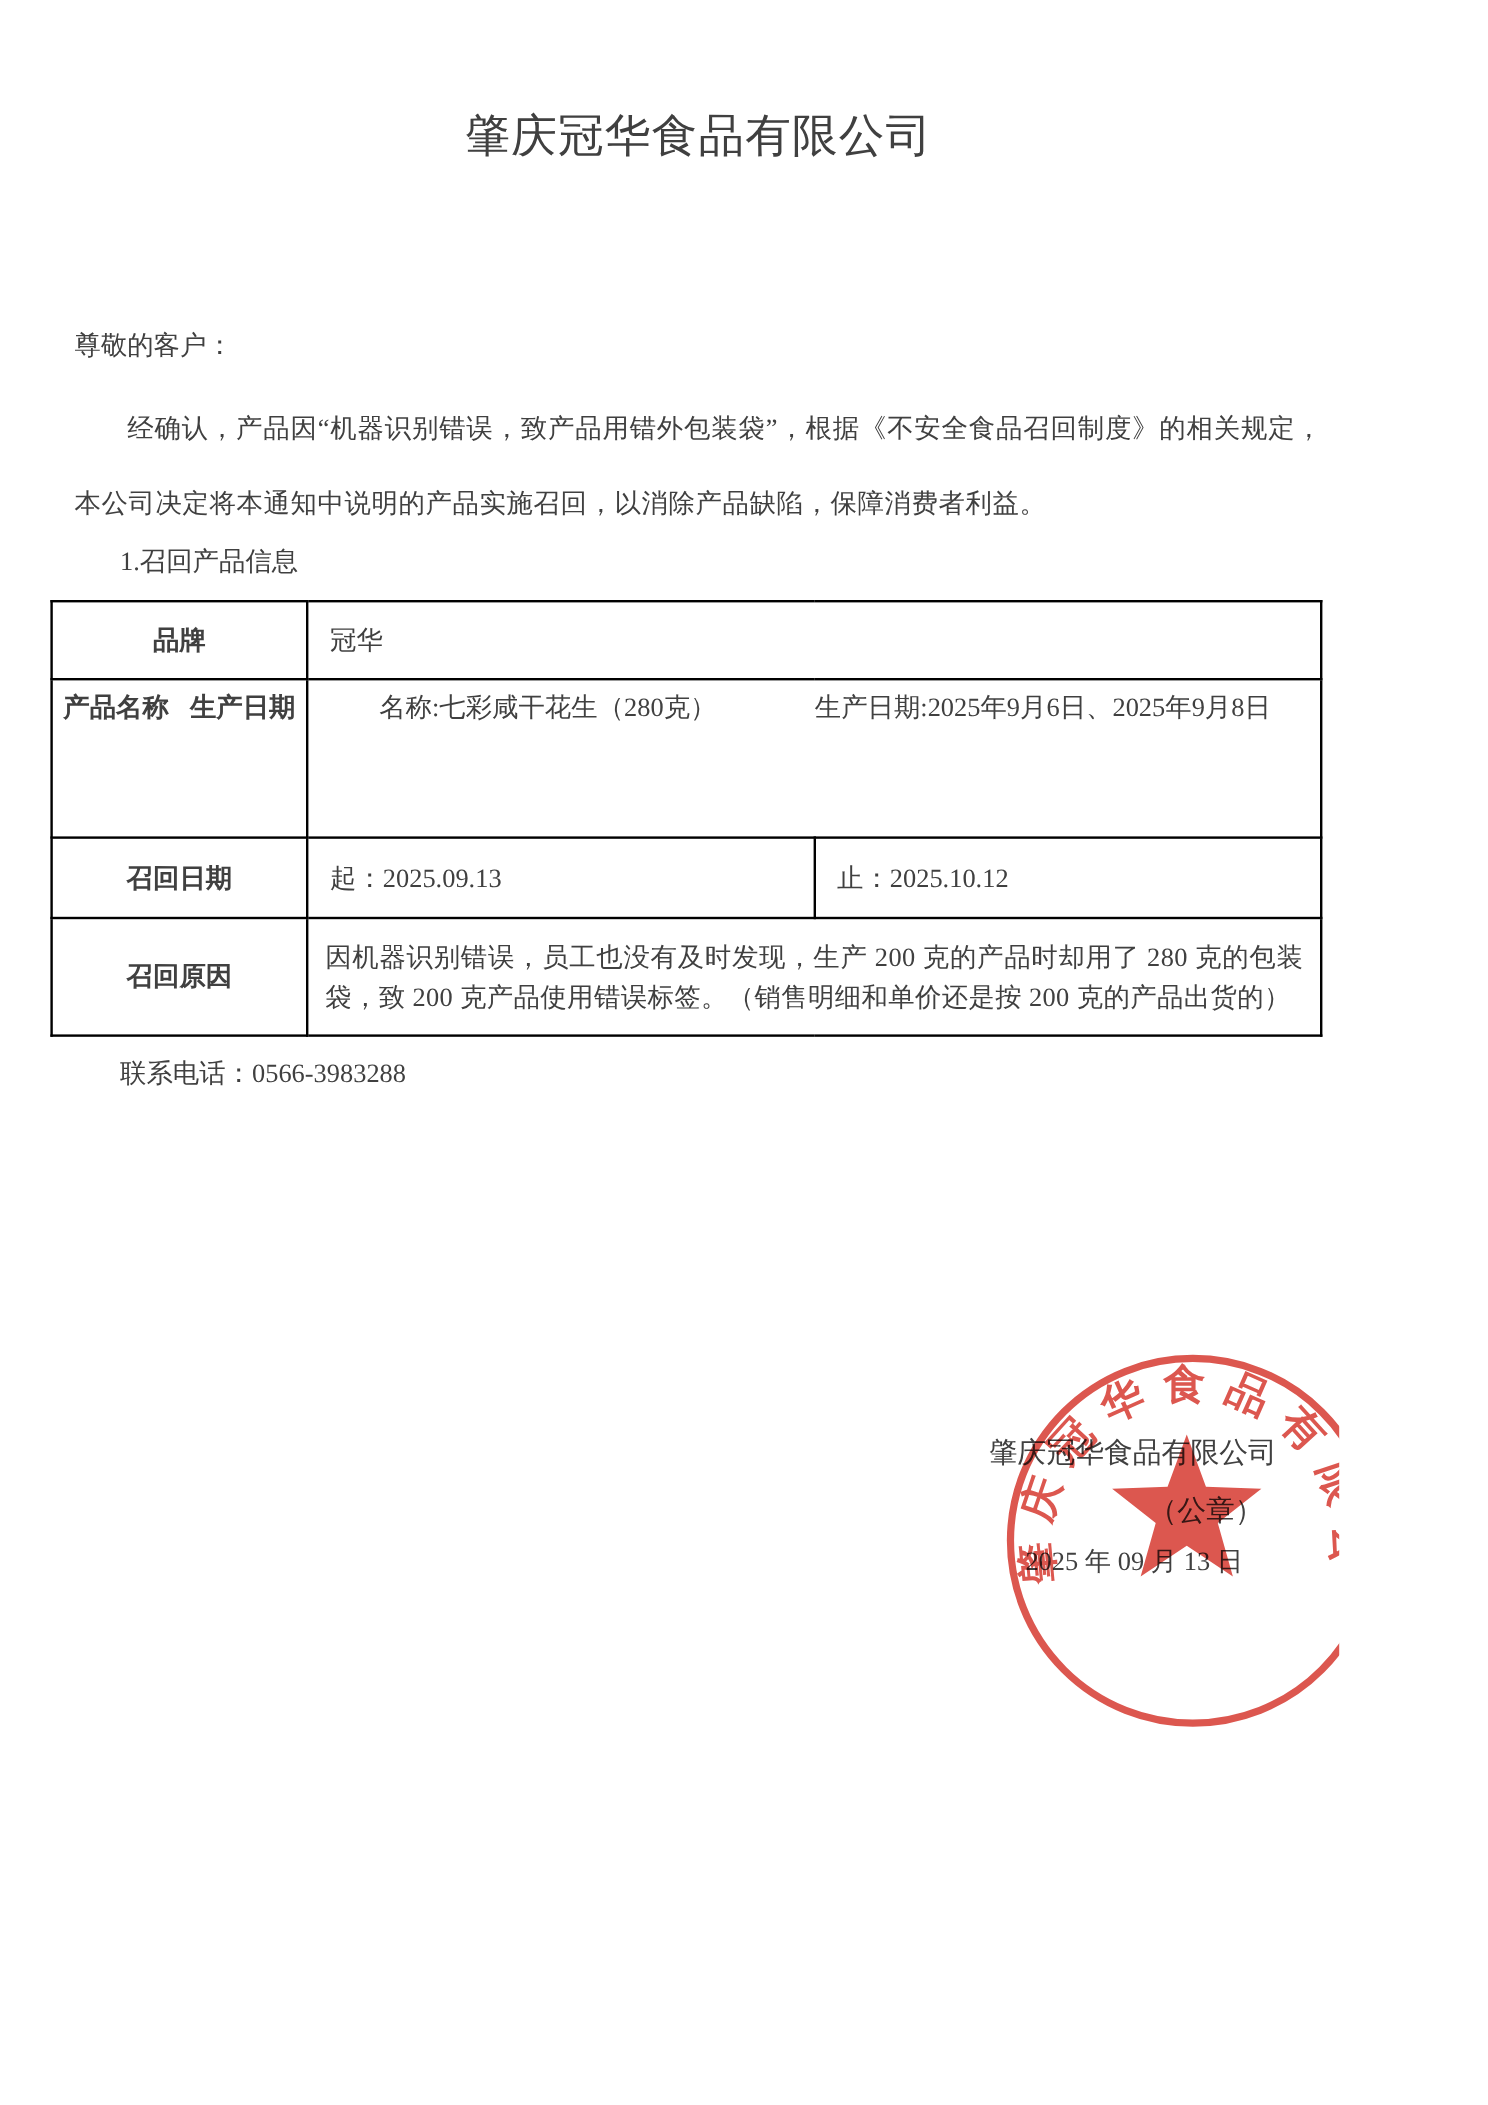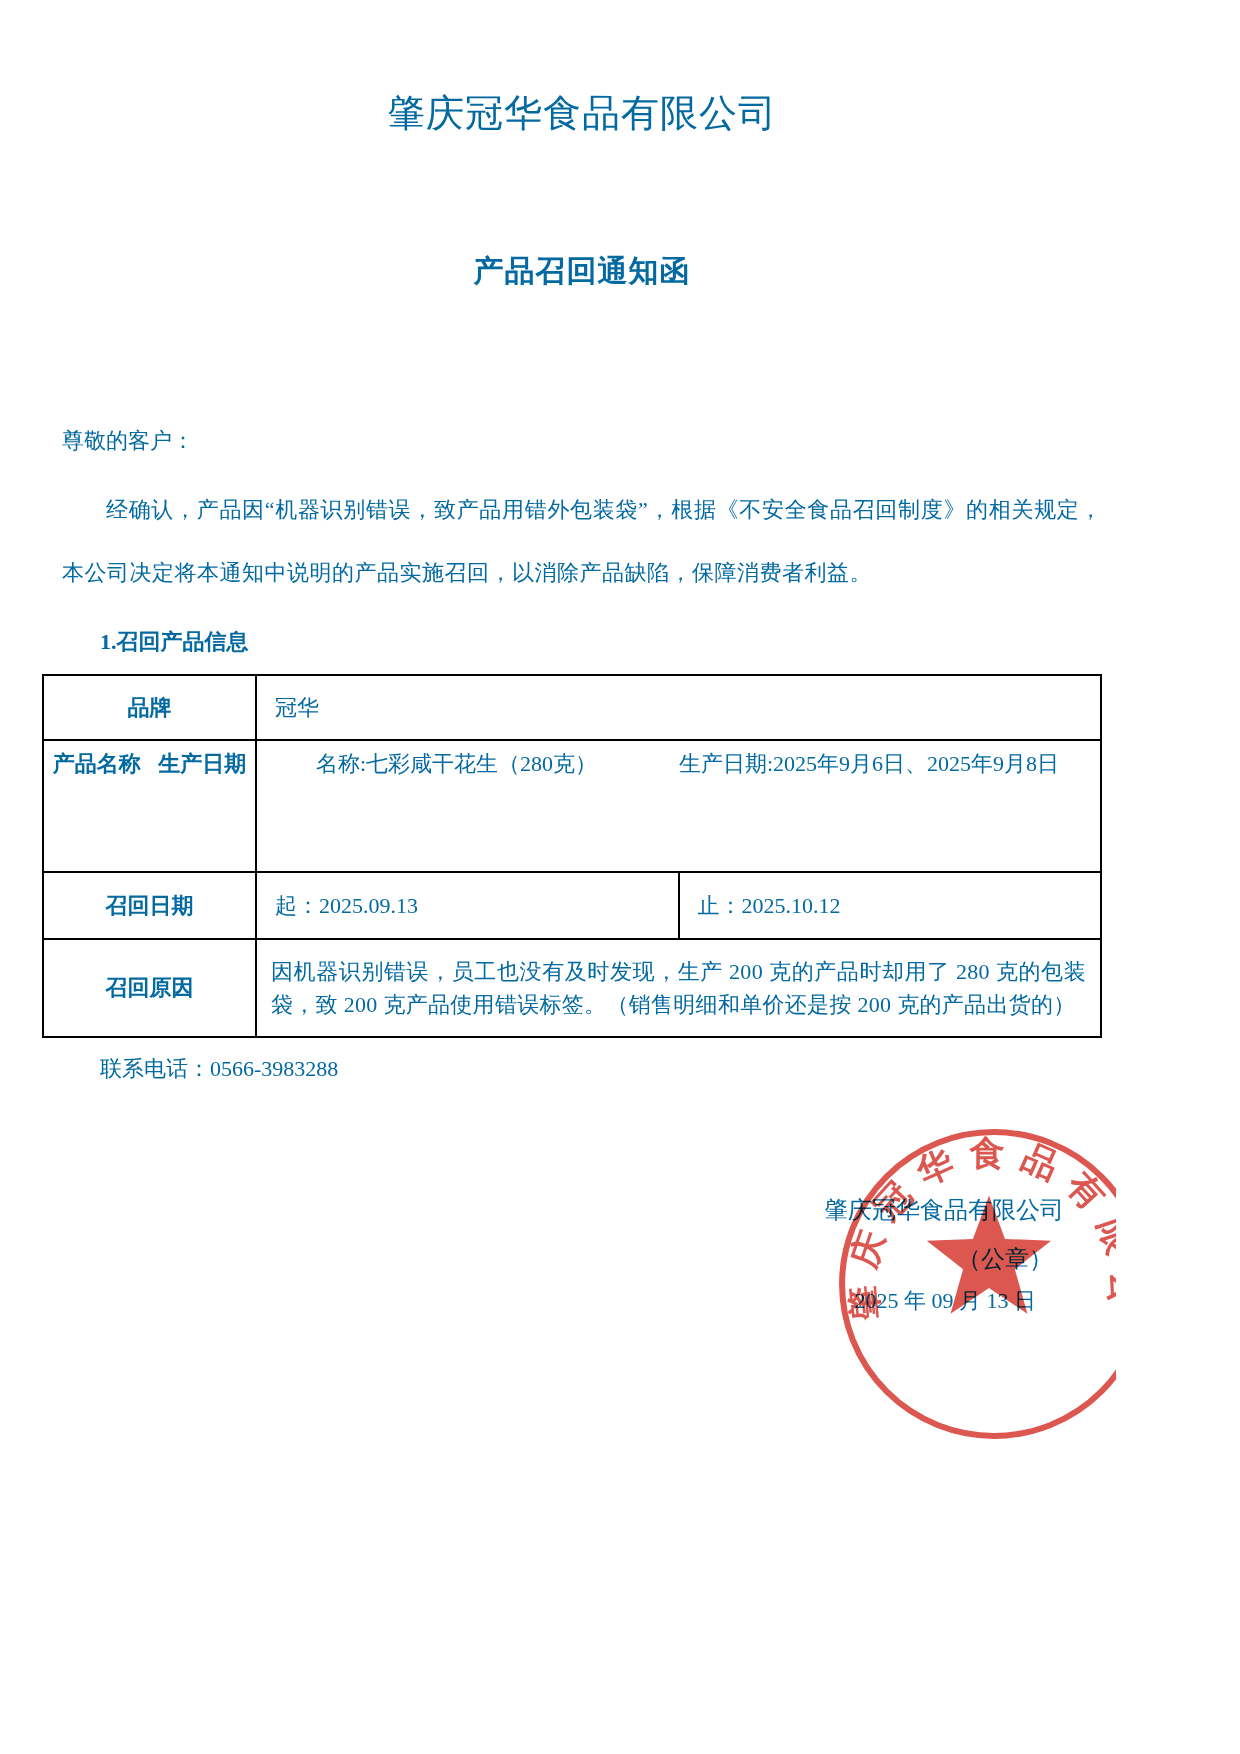--- a/index.html
+++ b/index.html
@@ -2,21 +2,21 @@
 <html><head>
 <meta charset="utf-8">
 <style>
   * { margin: 0; padding: 0; box-sizing: border-box; }
   html, body { background: #ffffff; }
   .page {
     position: relative;
     width: 1116px;
     height: 1754px;
     background: #ffffff;
-    color: #0369a1;
+    color: #404040;
     font-family: "Liberation Serif", "DejaVu Serif", serif;
     overflow: hidden;
   }
   .content {
     position: absolute;
     left: 62px;
     top: 0;
     width: 1040px;
   }
   .company-title {
@@ -39,24 +39,23 @@
   }
   .body-para {
     margin-top: 22px;
     font-size: 22px;
     line-height: 63px;
     text-align: justify;
     text-indent: 2em;
     letter-spacing: 0.5px;
   }
   .section-heading {
-    margin-top: 23px;
+    margin-top: 2px;
     margin-left: 38px;
     font-size: 22px;
-    font-weight: bold;
   }
   table.recall-table {
     margin-top: 17px;
     margin-left: -20px;
     width: 1060px;
     border-collapse: collapse;
     table-layout: fixed;
   }
   table.recall-table td {
     border: 2px solid #000;
@@ -129,21 +128,20 @@
   .stamp svg { width: 100%; height: 100%; }
 </style>
 </head>
 <body>
 
 <div class="page">
   <div class="content">
 
     <div class="company-title">肇庆冠华食品有限公司</div>
 
-    <div class="doc-title">产品召回通知函</div>
 
     <div class="greeting">尊敬的客户：</div>
 
     <div class="body-para">经确认，产品因“机器识别错误，致产品用错外包装袋”，根据《不安全食品召回制度》的相关规定，本公司决定将本通知中说明的产品实施召回，以消除产品缺陷，保障消费者利益。</div>
 
     <div class="section-heading">1.召回产品信息</div>
 
     <table class="recall-table">
       <tbody>
           <tr class="row-brand">

